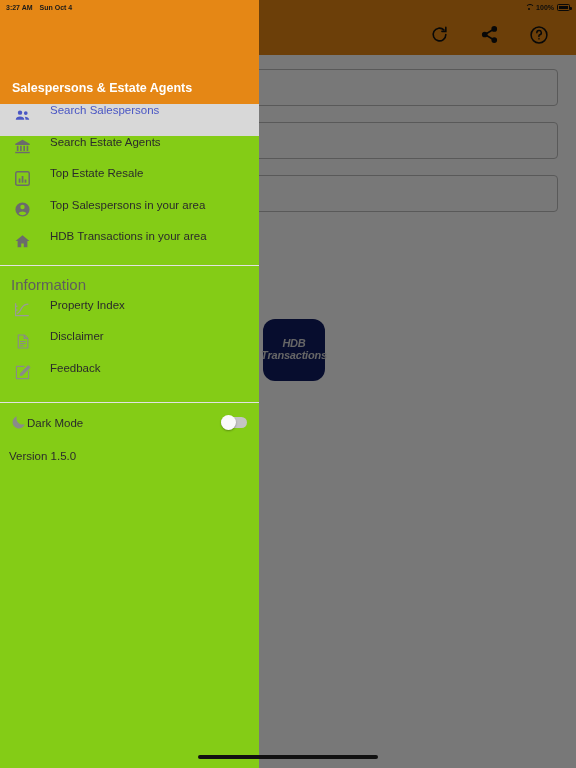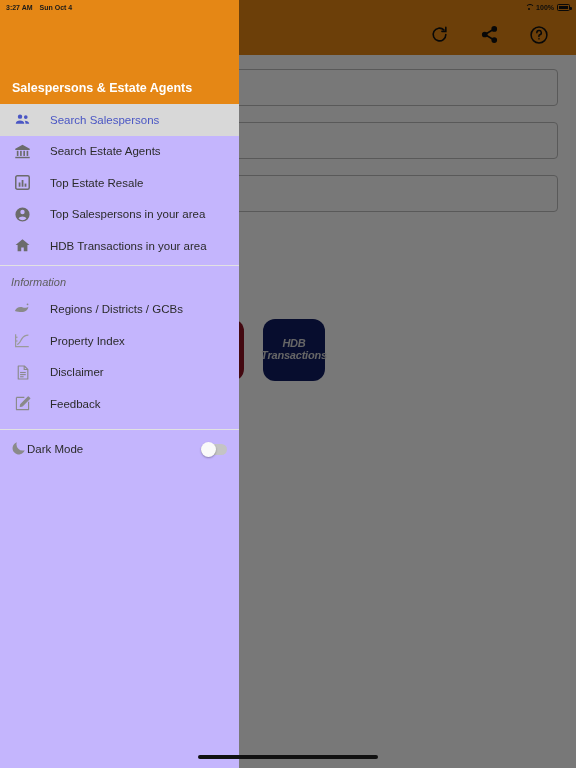--- a/index.html
+++ b/index.html
@@ -70,44 +70,44 @@
   .app-label {
     margin-top:7px; font-size:12.5px; font-weight:bold; color:#1c1c1c;
     text-align:center; line-height:1.25;
   }
 
   
   .scrim { position:absolute; inset:0; background:rgba(0,0,0,0.53); }
 
   
   .drawer {
-    position:absolute; left:0; top:0; width:239px; height:768px;
-    background:#c4b5fd; z-index:5; display:flex; flex-direction:column;
+    position:absolute; left:0; top:0; width:259px; height:768px;
+    background:#84cc16; z-index:5; display:flex; flex-direction:column;
   }
   .drawer-status {
     height:14px; background:#E58715; display:flex; align-items:center;
     padding:0 6px; color:#1a1a1a; font-size:7px; font-weight:bold; gap:7px;
   }
   .drawer-header {
     height:90px; background:#E58715; display:flex; align-items:flex-end;
     padding:0 12px 9px 12px;
   }
   .drawer-title { color:#fff; font-size:12.5px; font-weight:bold; }
 
   .menu { flex:1; overflow:hidden; }
   .mi {
-    height:31.5px; display:flex; align-items:center; padding:0 0 0 11px;
+    height:31.5px; display:flex; align-items:flex-start; padding:0 0 0 11px;
     color:#2b2b2b; font-size:11.5px; cursor:pointer;
   }
   .mi.selected { background:#d8d8d8; color:#4a56c4; }
   .mi .ic { width:22px; height:22px; display:flex; align-items:center;
             justify-content:center; margin-right:17px; flex:0 0 22px; }
   .mi .ic svg { display:block; }
   .divider { height:1px; background:#e2e2e2; margin:3px 0; }
-  .section-label { padding:7px 0 6px 11px; font-size:11px; color:#5e5e5e;font-style:italic; }
+  .section-label { padding:7px 0 6px 11px; font-size:15px; color:#5e5e5e; }
 
   .darkmode-row {
     height:33px; display:flex; align-items:center; padding:0 12px 0 11px;
     font-size:11.5px; color:#2b2b2b; cursor:pointer;
   }
   .toggle {
     margin-left:auto; width:26px; height:11px; border-radius:6px;
     background:#c4c4c4; position:relative;
   }
   .toggle::after {
@@ -294,29 +294,20 @@
           <svg width="17" height="17" viewBox="0 0 24 24" fill="#6b6b6b">
             <path d="M12 3 2.2 11.3h2.9V20h5.1v-5.2h3.6V20h5.1v-8.7h2.9z"></path>
           </svg>
         </span>
         <span>HDB Transactions in your area</span>
       </div>
 
       <div class="divider"></div>
       <div class="section-label">Information</div>
 
-      <div class="mi">
-        <span class="ic">
-          <svg width="18" height="18" viewBox="0 0 24 24" fill="#8a8a8a">
-            <path d="M2.5 14.5c1.5-3 4-5.2 7.5-5.2 2.6 0 4 1 6.2 1 1.8 0 3-.5 4.3-1.3-.3 2.8-2.4 6.5-7.4 6.9-3.6.3-7.5-.5-10.6-1.4z"></path>
-            <circle cx="19.4" cy="5.8" r="1.2"></circle>
-          </svg>
-        </span>
-        <span>Regions / Districts / GCBs</span>
-      </div>
 
       <div class="mi">
         <span class="ic">
           <svg width="18" height="18" viewBox="0 0 24 24" fill="none" stroke="#9a9a9a" stroke-width="1.6">
             <polyline points="3.5,3 3.5,19.5 21,19.5"></polyline>
             <path d="M5.5 16.5C8 16.5 9.5 13 11.5 9.5 13.3 6.4 16 4.2 20.5 4.2" stroke-width="1.7"></path>
             <line x1="3.5" y1="7" x2="6" y2="7"></line>
             <line x1="3.5" y1="12" x2="6" y2="12"></line>
           </svg>
         </span>
@@ -351,17 +342,18 @@
       <div class="darkmode-row">
         <span class="ic">
           <svg width="16" height="16" viewBox="0 0 24 24" fill="#8a8a8a">
             <path d="M20.5 15.2A9.2 9.2 0 0 1 8.8 3.5 9.3 9.3 0 1 0 20.5 15.2z"></path>
           </svg>
         </span>
         <span>Dark Mode</span>
         <span class="toggle"></span>
       </div>
 
+      <div class="version">Version 1.5.0</div>
     </div>
   </div>
 
   <div class="home-ind"></div>
 </div>
 
 </body></html>

